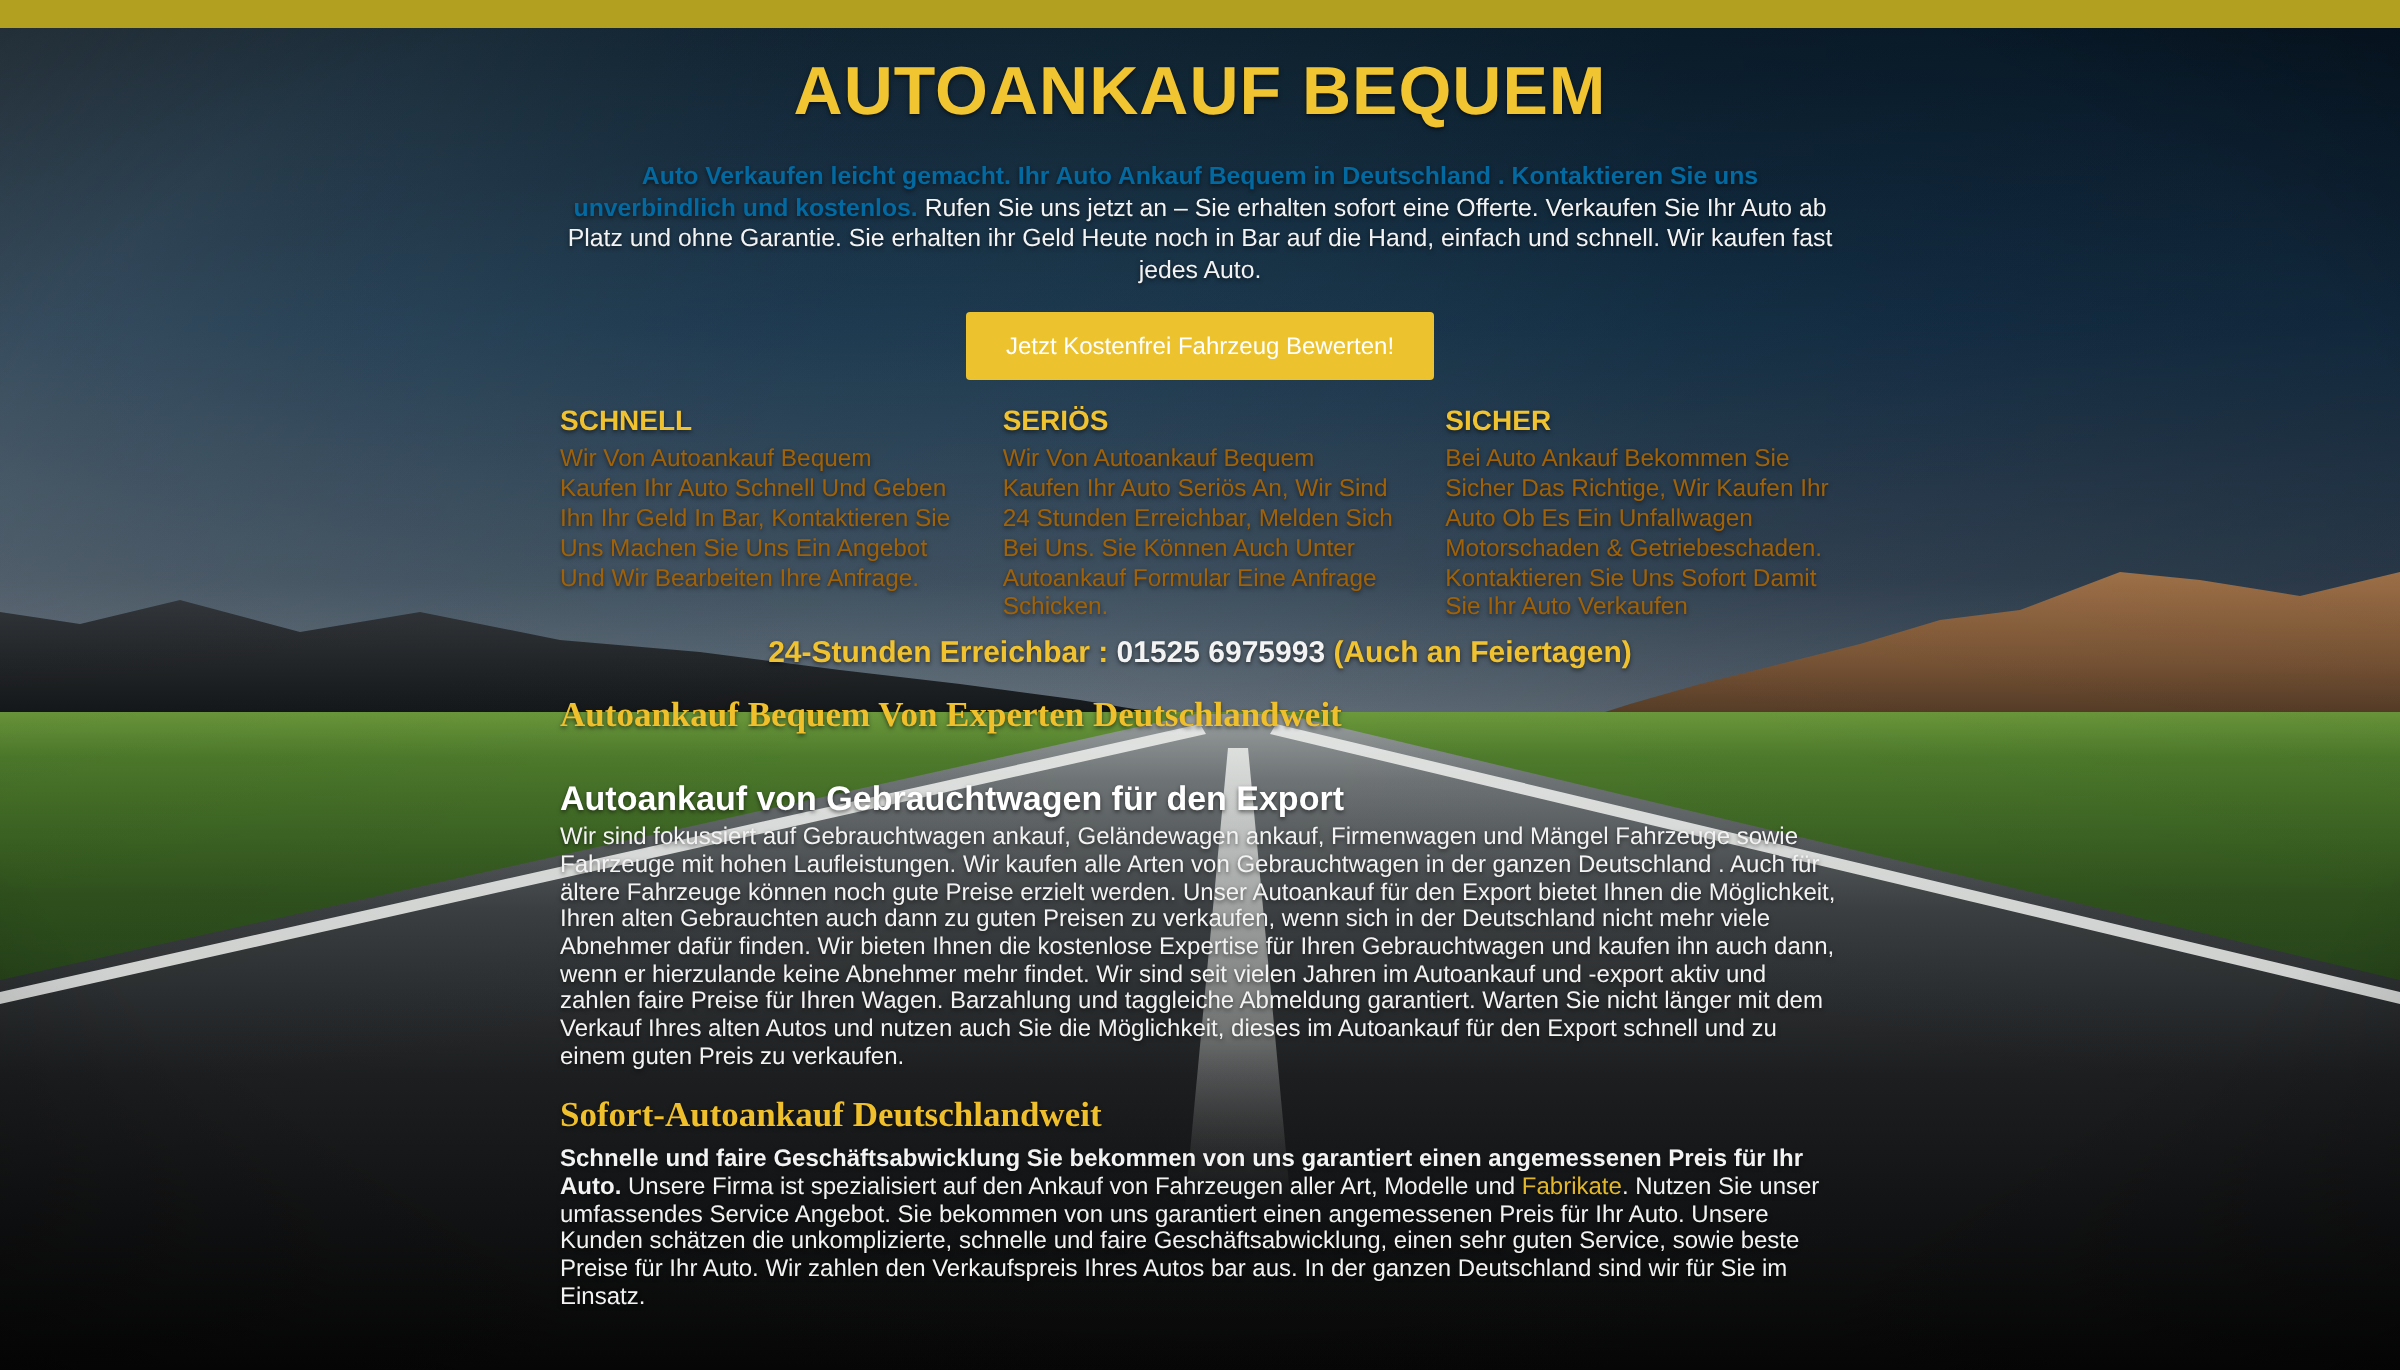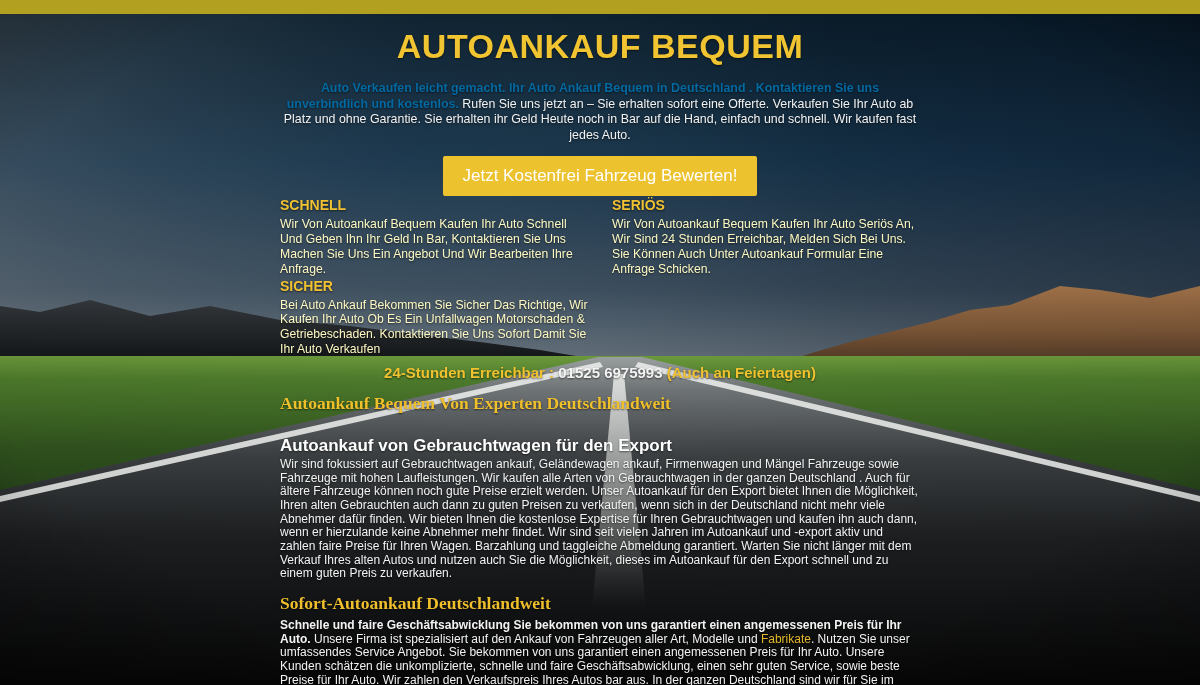--- a/index.html
+++ b/index.html
@@ -21,26 +21,26 @@
   
   .nav{margin-top:13px;background:#3b3b3b;height:34px;display:flex;align-items:stretch;
        padding-left:14px;text-shadow:none;}
   .nav-item{display:flex;align-items:center;padding:0 13px;color:#fff;font-size:12px;cursor:pointer;white-space:nowrap;}
   .nav-item.active{background:#eec22f;}
   
   .intro{margin-top:15px;text-align:center;font-size:12.4px;line-height:1.25;color:#f3f3f3;}
   .intro .hl{color:#0369a1;font-weight:bold;}
   
   .cta-row{text-align:center;margin-top:13px;}
-  .cta{background:#ecc22f;color:#fff;border:0;font-family:inherit;font-size:17px;
+  .cta{background:#ecc22f;color:#fff;border:0;font-family:inherit;font-size:12px;
        padding:10px 20px;border-radius:2px;cursor:pointer;}
   
-  .features{display:grid;grid-template-columns:1fr 1fr;gap:1px 24px;margin-top:1px;}
+  .features{display:grid;grid-template-columns:1fr 1fr 1fr;gap:1px 24px;margin-top:12px;}
   .feature h3{color:#f0c230;font-size:14px;margin:0 0 4px;}
-  .feature p{margin:0;color:#fef9c3;font-size:12.2px;line-height:1.22;}
+  .feature p{margin:0;color:#a16207;font-size:12.2px;line-height:1.22;}
   
   .hotline{text-align:center;margin-top:7px;font-size:15px;font-weight:bold;color:#f0c230;}
   .hotline .num{color:#f3f3f3;margin-top:24px;}
   
   .section h2{color:#f0bf2c;font-size:17.5px;margin:12px 0 5px;font-family:Liberation Serif, serif;}
   .section h4{color:#fff;font-size:17px;margin:22px 0 2px;}
   .section p{color:#f3f3f3;font-size:12px;line-height:1.14;margin:0 0 3px;}
   .section b{font-weight:bold;}
   .link{color:#e2b72b;cursor:pointer;text-decoration:none;}
 </style>

